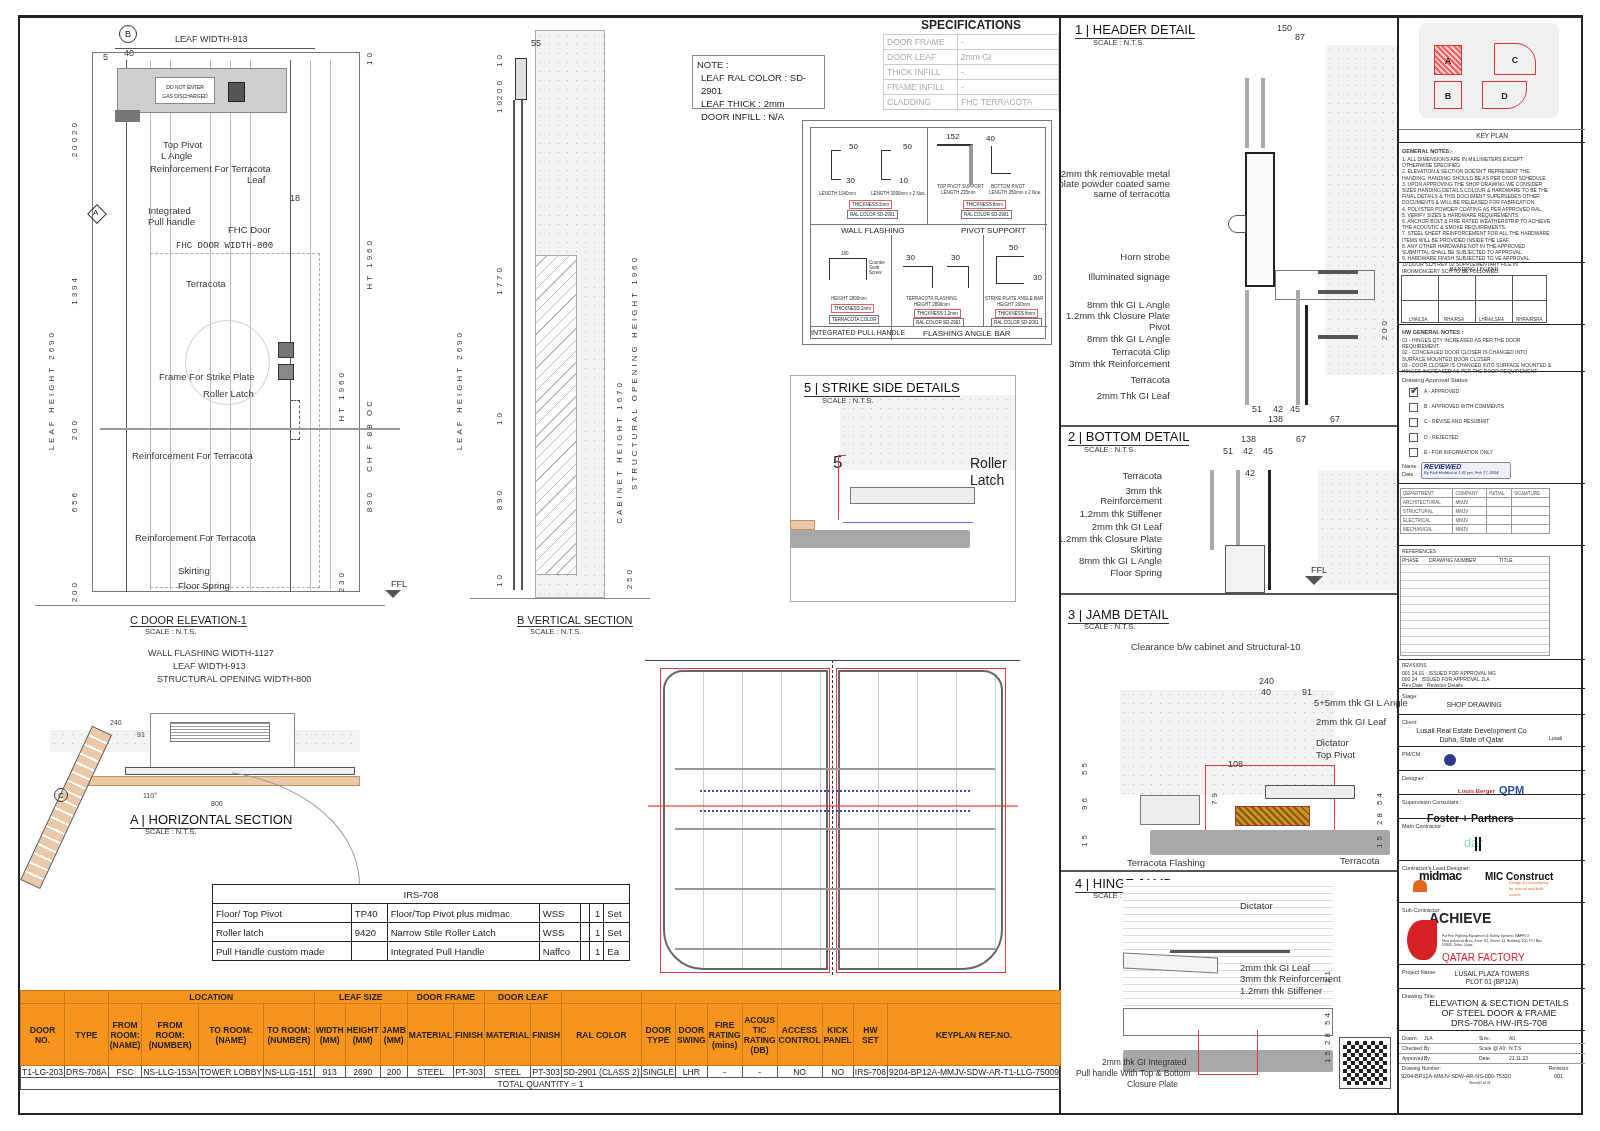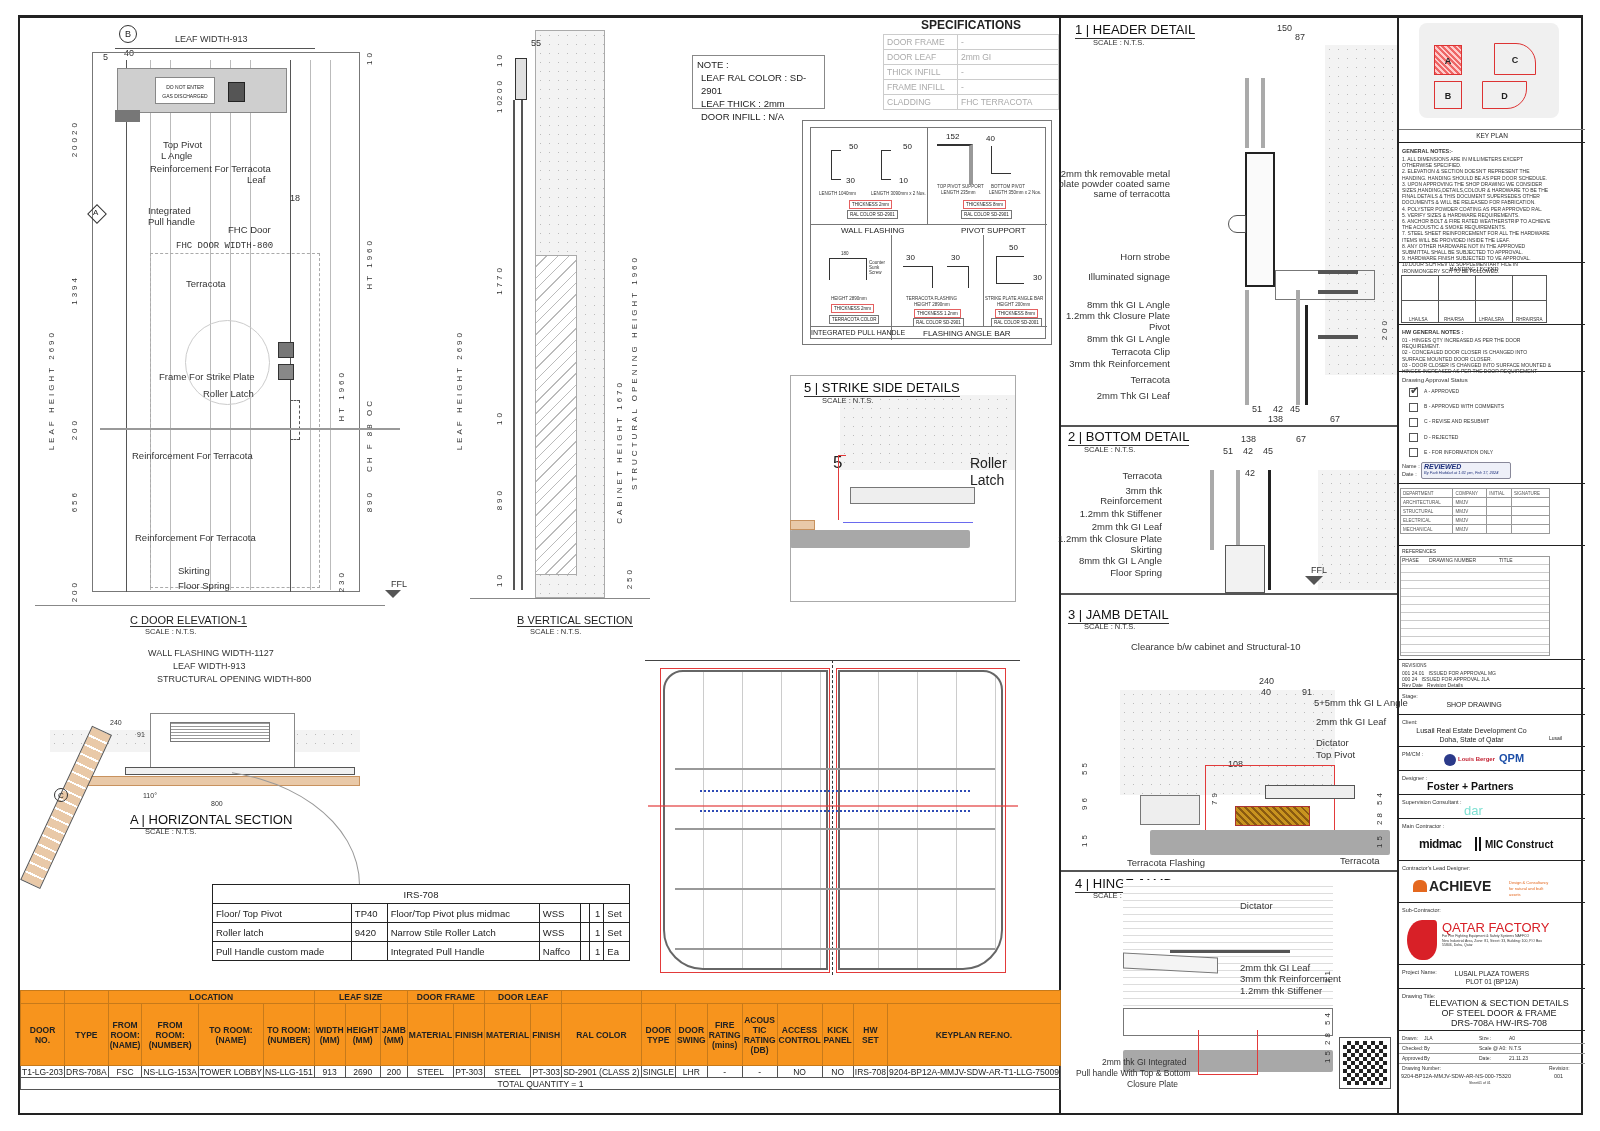--- a/index.html
+++ b/index.html
@@ -46,21 +46,21 @@
   .sched { position: absolute; left: 20px; top: 990px; width: 1037px; border-collapse: collapse; }
   .sched th { background: #f7941d; border: 1px solid #c77a1a; font-size: 8.5px; font-weight: bold; color: #222; padding: 0 1px; text-align: center; line-height: 10px; }
   .sched td { border: 1px solid #555; font-size: 8.5px; text-align: center; height: 12px; padding: 0 1px; white-space: nowrap; }
   .sched .tot td { border: 1px solid #555; }
 
   
   .tb { position: absolute; left: 1397px; top: 15px; width: 186px; height: 1100px; border-left: 2px solid #222; }
   .tb-section { position: absolute; left: 0; width: 186px; border-bottom: 1.5px solid #222; }
   .tb-cap { position: absolute; left: 3px; font-size: 5.5px; color: #333; }
   .tb-text { position: absolute; font-size: 5px; color: #333; line-height: 6.2px; }
-  .brand { position: absolute; font-weight: bold; white-space: nowrap; }
+  .brand { position: absolute; font-weight: bold; white-space: nowrap; margin-top: 32px; }
   .mini-table { position: absolute; border-collapse: collapse; }
   .mini-table td { border: 1px solid #999; font-size: 4.5px; color: #555; padding: 0 2px; height: 9px; }
   .chk { position: absolute; width: 9px; height: 9px; border: 1px solid #555; }
   .qr { position: absolute; left: 1340px; top: 1038px; width: 50px; height: 50px; background:
     repeating-linear-gradient(90deg,#222 0 3px,#fff 3px 5px), #fff; }
   .vsep { position: absolute; background: #222; }
 </style>
 </head>
 <body>
 
@@ -679,21 +679,21 @@
   <div class="tb-section" style="top:848px;height:40px;">
     <div class="tb-cap" style="top:2px;">Contractor's Lead Designer:</div>
     <div class="abs" style="left:14px;top:17px;width:14px;height:12px;background:#e4681f;border-radius:6px 6px 0 0;"></div>
     <div class="brand" style="left:30px;top:15px;font-size:14px;color:#222;">ACHIEVE</div>
     <div class="tb-text" style="left:110px;top:17px;width:40px;font-size:4px;color:#e4681f;">Design &amp; Consultancy for natural and built assets</div>
   </div>
 
   <div class="tb-section" style="top:890px;height:60px;">
     <div class="tb-cap" style="top:2px;">Sub-Contractor:</div>
     <div class="abs" style="left:8px;top:15px;width:30px;height:40px;background:#d82027;border-radius:50% 10% 40% 50%;"></div>
-    <div class="brand" style="left:43px;top:15px;font-size:13px;color:#d82027;font-weight:normal;">QATAR FACTORY</div>
+    <div class="brand" style="left:43px;top:15px;font-size:10px;color:#d82027;font-weight:normal;">QATAR FACTORY</div>
     <div class="tb-text" style="left:43px;top:29px;width:108px;font-size:3.5px;line-height:4.5px;">
       <div>For Fire Fighting Equipment &amp; Safety Systems NAFFCO</div>
       <div>New Industrial Area, Zone: 81, Street: 33, Building: 100, P.O Box 55846, Doha, Qatar</div>
     </div>
   </div>
 
   <div class="tb-section" style="top:952px;height:22px;">
     <div class="tb-cap" style="top:2px;">Project Name:</div>
     <div class="abs" style="left:28px;top:3px;width:130px;text-align:center;font-size:6.5px;line-height:8px;">
       <div>LUSAIL PLAZA TOWERS</div>

